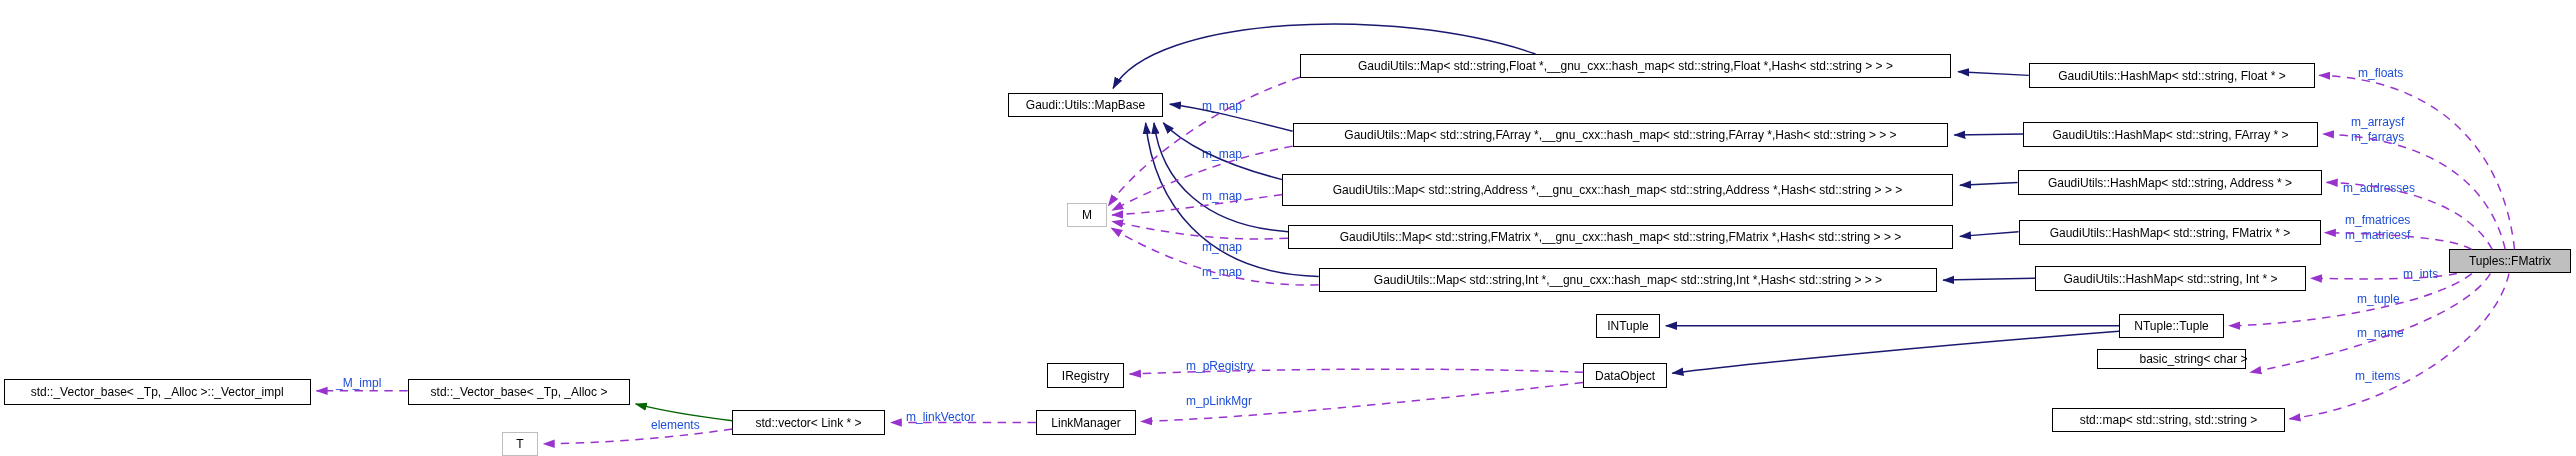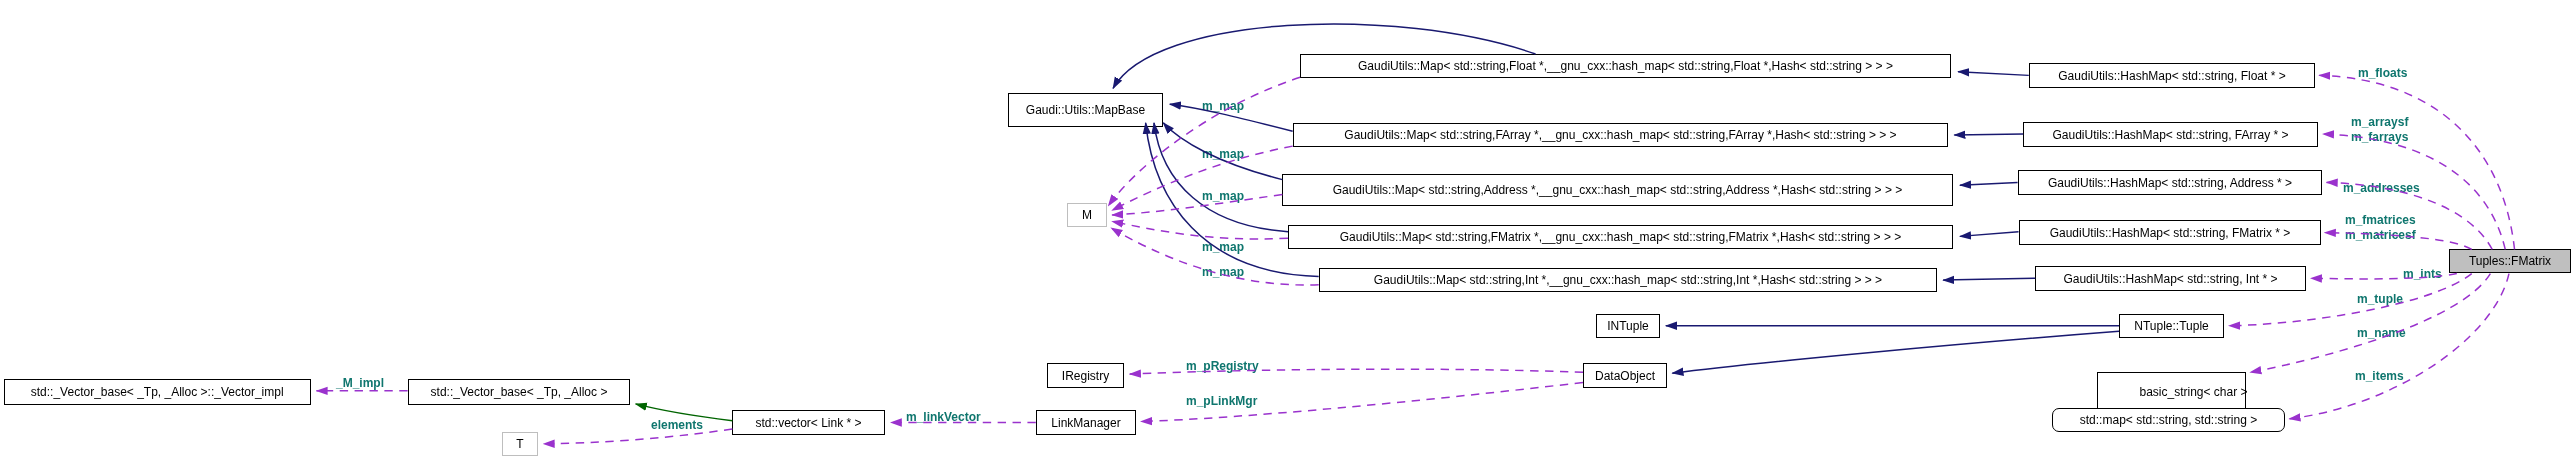--- a/index.html
+++ b/index.html
@@ -29,25 +29,24 @@
     border:0.9px solid #bebebe;
     cursor:default;
   }
   .node.focus{
     background:#bfbfbf;
     border:1.9px solid #000000;
     cursor:default;
   }
   .edge-label{
     position:absolute;
-    font-size:12px;color:#0f766e;
+    font-size:12px;color:#1d4ed8;
     white-space:nowrap;
     line-height:15px;
     z-index:1;
-    font-weight:bold;
   }
 </style>
 </head>
 <body>
 
 <div id="stage">
   <svg id="edge-layer" viewBox="0 0 2768 490" xmlns="http://www.w3.org/2000/svg">
       <defs>
         <marker id="arrow-inheritance" markerWidth="13" markerHeight="10" refX="12" refY="5" orient="auto" markerUnits="userSpaceOnUse">
           <path d="M 13 5 L 0 0.5 L 0 9.5 Z" fill="#191970"></path>
@@ -93,23 +92,23 @@
     </svg>
 <div class="node" style="left: 3.7px; top: 379px; width: 307px; height: 26px;">std::_Vector_base&lt; _Tp, _Alloc &gt;::_Vector_impl</div>
     <div class="node" style="left: 408px; top: 379px; width: 222px; height: 26px;">std::_Vector_base&lt; _Tp, _Alloc &gt;</div>
     <div class="node template-param" style="left: 502px; top: 432px; width: 36px; height: 24px;">T</div>
     <div class="node" style="left: 732px; top: 410px; width: 153px; height: 25px;">std::vector&lt; Link * &gt;</div>
     <div class="node" style="left: 1036px; top: 410px; width: 100px; height: 25px;">LinkManager</div>
     <div class="node" style="left: 1047px; top: 363px; width: 77px; height: 25px;">IRegistry</div>
     <div class="node" style="left: 1583px; top: 363px; width: 84px; height: 25px; text-align: right;">DataObject</div>
     <div class="node" style="left: 1596px; top: 314px; width: 64px; height: 24px;">INTuple</div>
     <div class="node" style="left: 2119px; top: 314px; width: 105px; height: 24px;">NTuple::Tuple</div>
-    <div class="node" style="left: 2097px; top: 372px; width: 149px; height: 40px; padding-left: 44px;">basic_string&lt; char &gt;</div>
-    <div class="node" style="left: 2052px; top: 408px; width: 233px; height: 24px; border-radius: 7px;">std::map&lt; std::string, std::string &gt;</div>
-    <div class="node" style="left: 1008px; top: 93px; width: 155px; height: 34px;">Gaudi::Utils::MapBase</div>
+    <div class="node" style="left: 2097px; top: 349px; width: 149px; height: 20px; padding-left: 44px;">basic_string&lt; char &gt;</div>
+    <div class="node" style="left: 2052px; top: 408px; width: 233px; height: 24px;">std::map&lt; std::string, std::string &gt;</div>
+    <div class="node" style="left: 1008px; top: 93px; width: 155px; height: 24px;">Gaudi::Utils::MapBase</div>
     <div class="node template-param" style="left: 1067px; top: 203px; width: 40px; height: 24px;">M</div>
     <div class="node" style="left: 1300px; top: 54px; width: 651px; height: 24px;">GaudiUtils::Map&lt; std::string,Float *,__gnu_cxx::hash_map&lt; std::string,Float *,Hash&lt; std::string &gt; &gt; &gt;</div>
     <div class="node" style="left: 1293px; top: 123px; width: 655px; height: 24px;">GaudiUtils::Map&lt; std::string,FArray *,__gnu_cxx::hash_map&lt; std::string,FArray *,Hash&lt; std::string &gt; &gt; &gt;</div>
     <div class="node" style="left: 1282px; top: 174px; width: 671px; height: 32px;">GaudiUtils::Map&lt; std::string,Address *,__gnu_cxx::hash_map&lt; std::string,Address *,Hash&lt; std::string &gt; &gt; &gt;</div>
     <div class="node" style="left: 1288px; top: 225px; width: 665px; height: 24px;">GaudiUtils::Map&lt; std::string,FMatrix *,__gnu_cxx::hash_map&lt; std::string,FMatrix *,Hash&lt; std::string &gt; &gt; &gt;</div>
     <div class="node" style="left: 1319px; top: 268px; width: 618px; height: 24px;">GaudiUtils::Map&lt; std::string,Int *,__gnu_cxx::hash_map&lt; std::string,Int *,Hash&lt; std::string &gt; &gt; &gt;</div>
     <div class="node" style="left: 2029px; top: 63px; width: 286px; height: 25px;">GaudiUtils::HashMap&lt; std::string, Float * &gt;</div>
     <div class="node" style="left: 2023px; top: 122px; width: 295px; height: 25px;">GaudiUtils::HashMap&lt; std::string, FArray * &gt;</div>
     <div class="node" style="left: 2018px; top: 170px; width: 304px; height: 25px;">GaudiUtils::HashMap&lt; std::string, Address * &gt;</div>
     <div class="node" style="left: 2019px; top: 220px; width: 302px; height: 25px;">GaudiUtils::HashMap&lt; std::string, FMatrix * &gt;</div>

